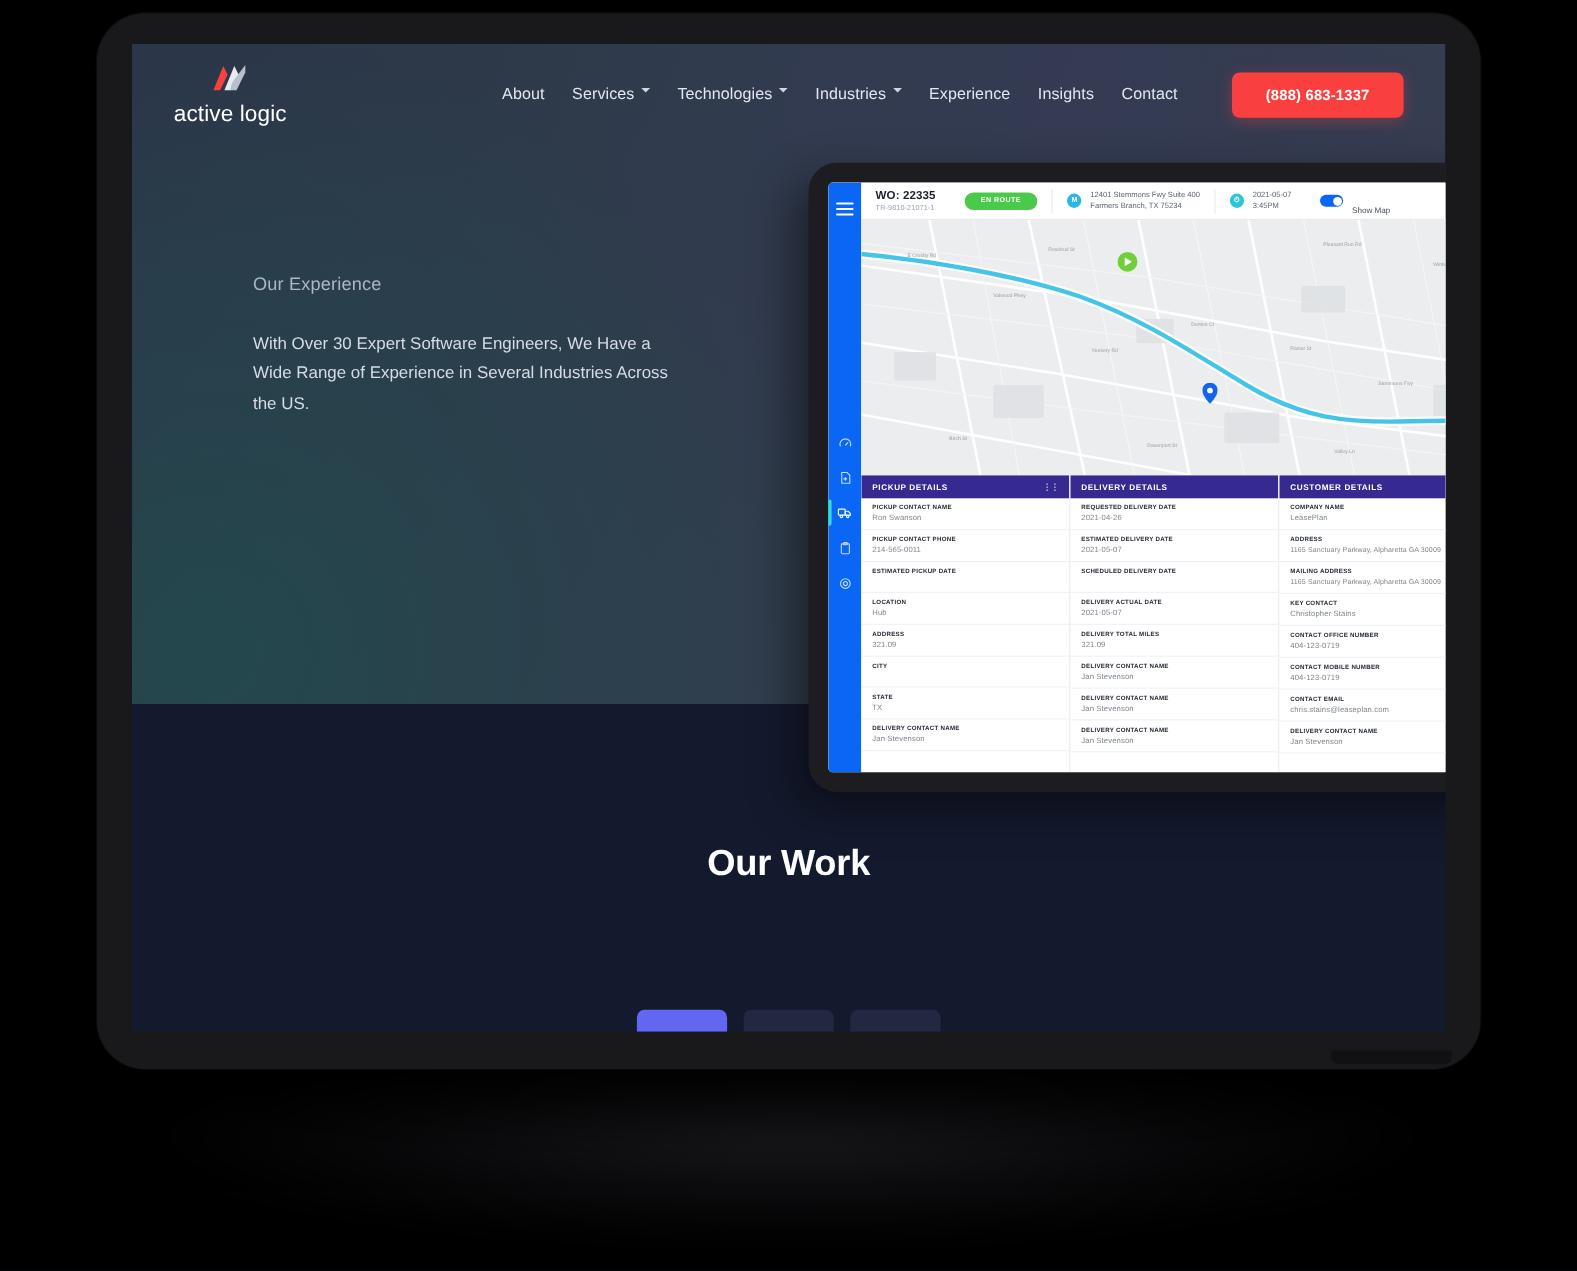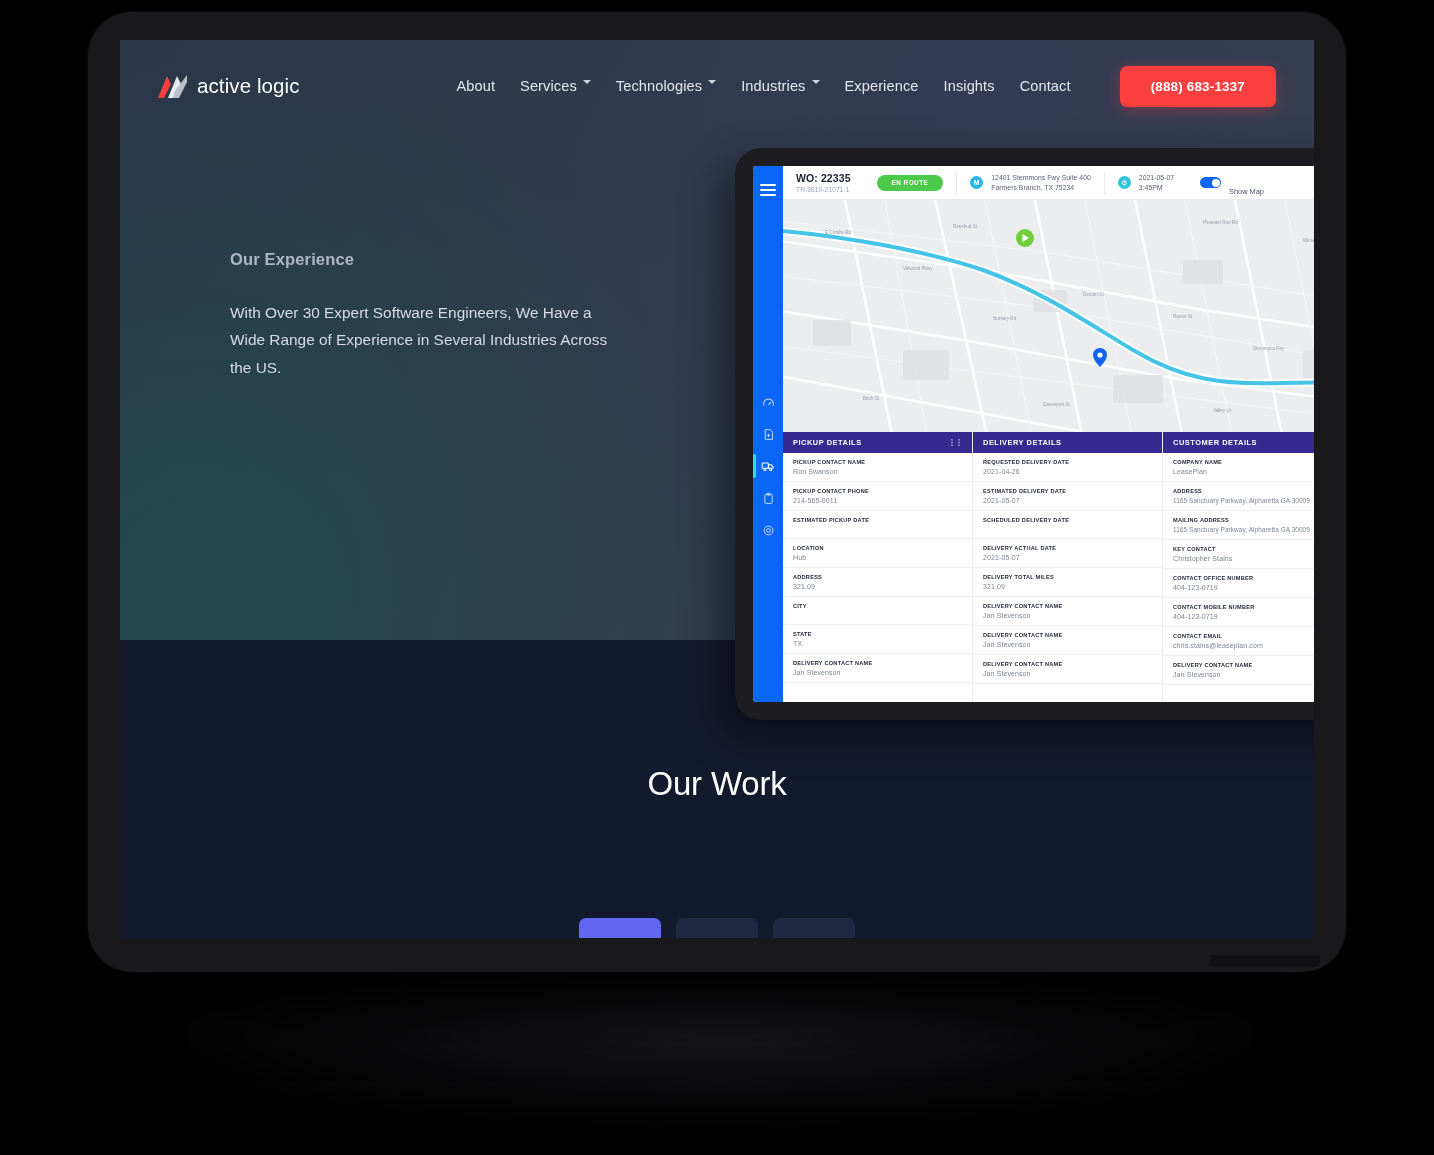--- a/index.html
+++ b/index.html
@@ -53,21 +53,21 @@
       linear-gradient(118deg, #2b3548 0%, #2e3a4a 28%, #333d4e 60%, #3a3f52 100%);
   }
 
   
   .navbar {
     position: absolute; left: 0; top: 0;
     width: 1194px; height: 92px;
     display: flex; align-items: center;
     padding: 0 38px 0 38px;
   }
-  .brand { display: flex; align-items: center; gap: 9px; }
+  .brand { display: flex; align-items: center; gap: 9px; flex-direction: column; }
   .brand-mark { width: 30px; height: 26px; display: block; }
   .brand-name {
     color: #ffffff; font-size: 20.5px; letter-spacing: .1px; font-weight: 400;
   }
   .nav-links {
     margin-left: auto; display: flex; align-items: center; gap: 25px;
   }
   .nav-link {
     color: #e3e7ef; font-size: 14.6px; letter-spacing: .1px;
     display: flex; align-items: flex-start; gap: 6px; cursor: pointer;
@@ -83,41 +83,41 @@
     background: #fa3f3f; color: #ffffff;
     font-size: 13.4px; font-weight: 700; letter-spacing: .2px;
     padding: 13px 31px; border-radius: 7px; border: none;
     cursor: pointer; white-space: nowrap;
     box-shadow: 0 3px 14px rgba(250,63,63,0.35);
   }
 
   
   .hero-copy { position: absolute; left: 110px; top: 210px; width: 470px; }
   .eyebrow {
-    color: #aeb6c6; font-size: 16.5px; font-weight: 700; letter-spacing: .15px;
+    color: #aeb6c6; font-size: 16.5px; font-weight: 400; letter-spacing: .15px;
     margin-bottom: 24px;
   }
   .headline {
     font-size: 40px; font-weight: 700; line-height: 1.12; color: #ffffff;
     letter-spacing: -0.2px;
   }
   .headline .accent { color: #f8413f; }
   .hero-sub {
     margin-top: 30px; color: #d6dbe6; font-size: 15.4px; line-height: 1.78;
     max-width: 400px;
   }
 
   
   .work-section {
     position: absolute; left: 0; top: 600px;
     width: 1194px; height: 298px;
     background: #141a2e;
   }
   .work-title {
-    text-align: center; color: #ffffff; font-size: 33px; font-weight: 400;
+    text-align: center; color: #ffffff; font-size: 33px; font-weight: 700;
     margin-top: 125px; letter-spacing: -0.2px;
   }
   .work-sub {
     margin: 24px auto 0; width: 570px; text-align: center;
     color: #c4cbd9; font-size: 14.6px; line-height: 1.85;
   }
   .tabs-row {
     position: absolute; left: 0; bottom: 0; width: 1194px;
     display: flex; justify-content: center; gap: 15px;
   }

